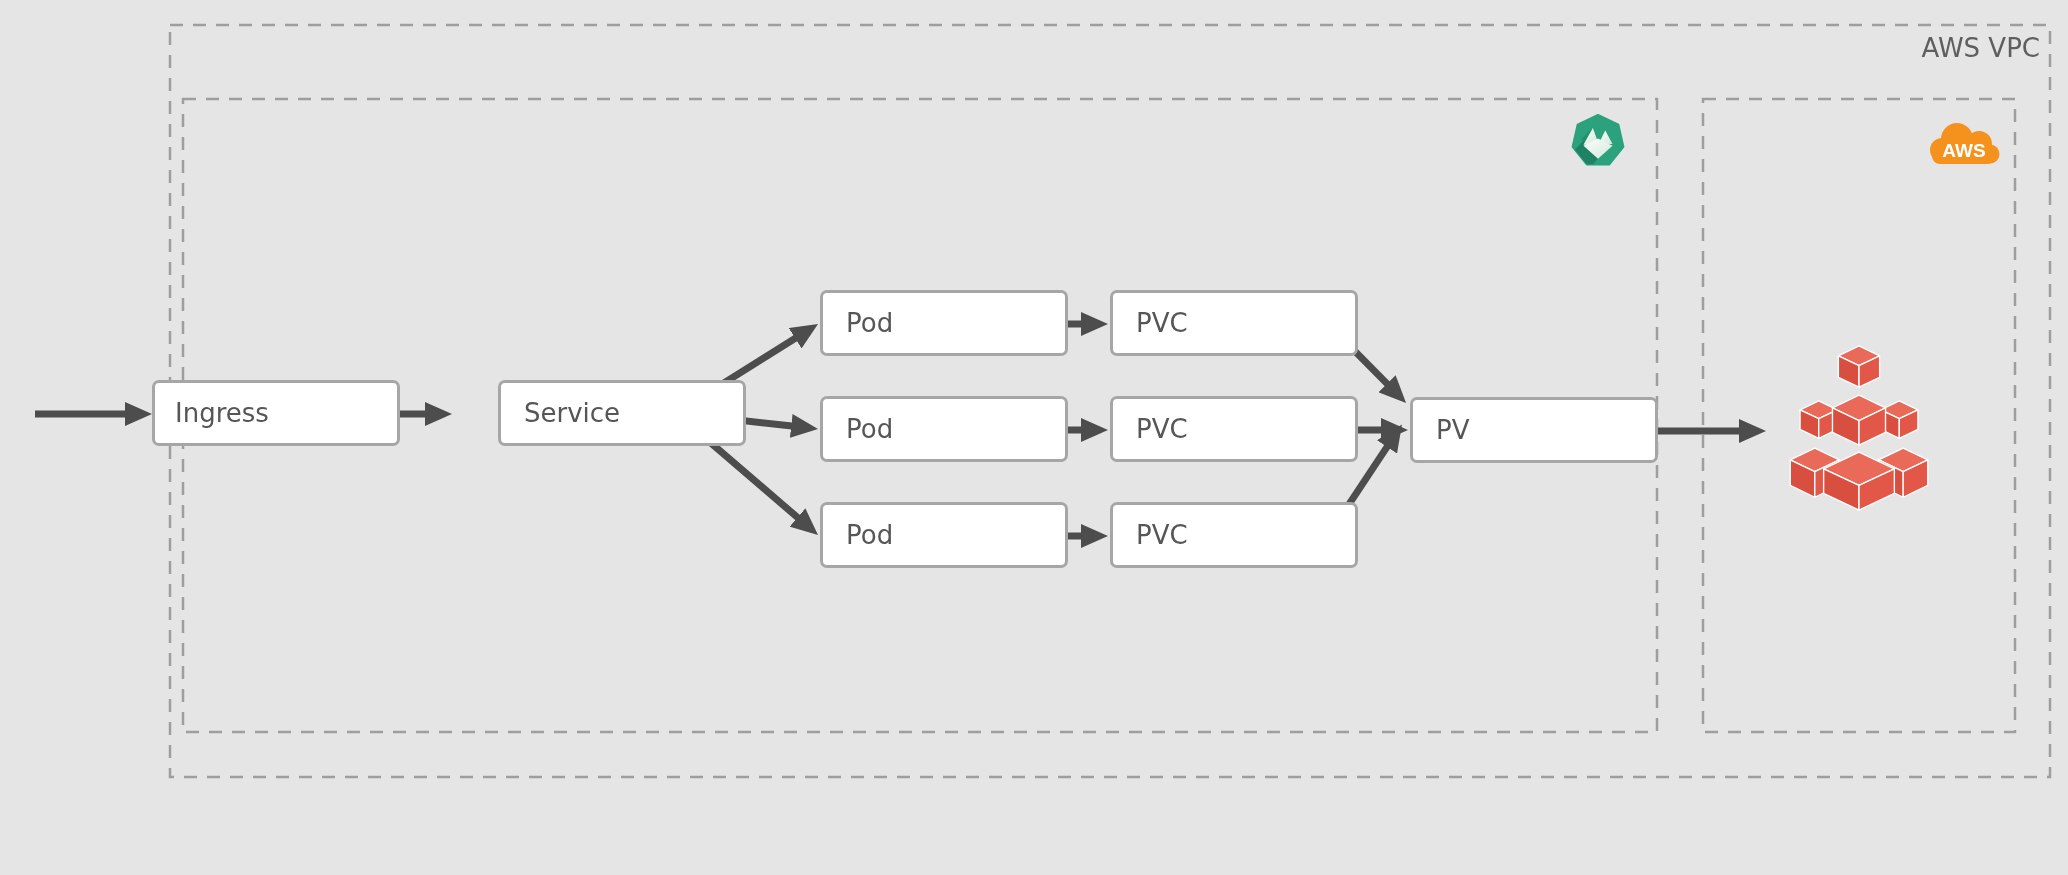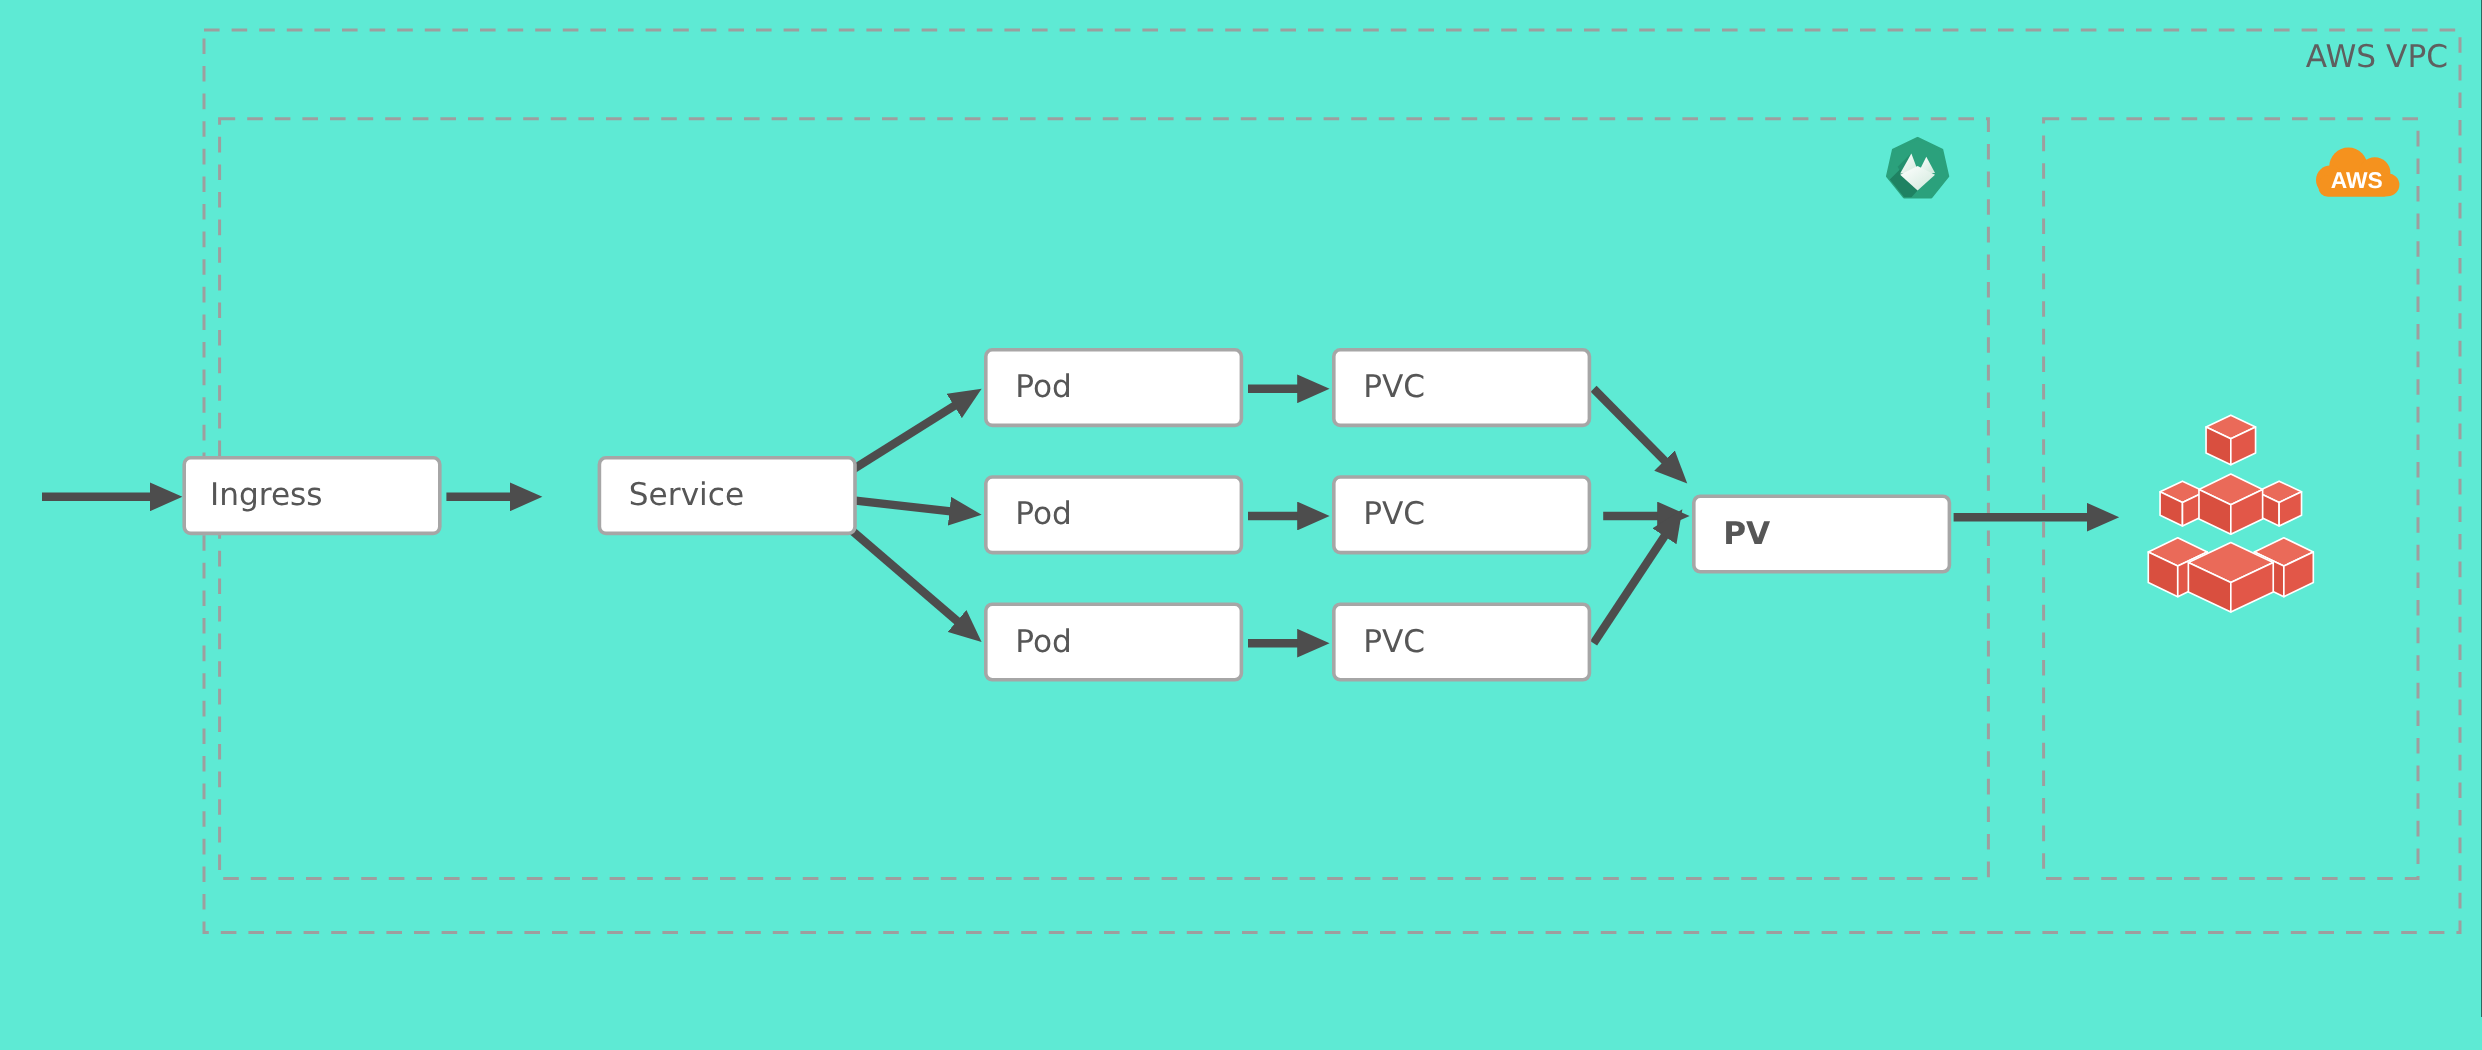--- a/index.html
+++ b/index.html
@@ -1,38 +1,38 @@
 <!DOCTYPE html>
 <html><head>
 <meta charset="utf-8">
 <style>
   html, body { margin: 0; padding: 0; background: #000; }
   #stage {
     position: relative;
     width: 2068px;
     height: 875px;
-    background: #5eead4;
+    background: #e5e5e5;
     overflow: hidden;
     font-family: "DejaVu Sans", "Liberation Sans", sans-serif;
   }
   #layer { position: absolute; left: 0; top: 0; }
   .dash-rect {
     fill: none;
     stroke: #9e9e9e;
     stroke-width: 2.5;
     stroke-dasharray: 13 10;
   }
   .edge {
     stroke: #4d4d4d;
     stroke-width: 7;
     fill: none;
   }
   .node {
     position: absolute;
-    width: 216px;
+    width: 248px;
     height: 66px;
     background: #ffffff;
     border: 3px solid #a6a6a6;
     border-radius: 7px;
     box-sizing: border-box;
     display: flex;
     align-items: center;
     padding-left: 23px;
     font-size: 26px;
     color: #565656;
@@ -98,21 +98,21 @@
   <div class="node" style="left:1110px; top:290px;">
     <span>PVC</span>
   </div>
   <div class="node" style="left:1110px; top:396px;">
     <span>PVC</span>
   </div>
   <div class="node" style="left:1110px; top:502px;">
     <span>PVC</span>
   </div>
 
-  <div class="node" style="left:1410px; top:412px;font-weight:bold;">
+  <div class="node" style="left:1410px; top:397px;">
     <span>PV</span>
   </div>
 
   <svg class="icon" style="left:1571px; top:114px;" width="54" height="54" viewBox="0 0 52 52">
     <defs>
       <clipPath id="heptclip">
         <polygon points="26,1 45.6,10.4 50.4,31.6 36.9,48.5 15.2,48.5 1.6,31.6 6.4,10.4"></polygon>
       </clipPath>
       <linearGradient id="petal" x1="0" y1="0" x2="1" y2="1">
         <stop offset="0" stop-color="#ffffff"></stop>

